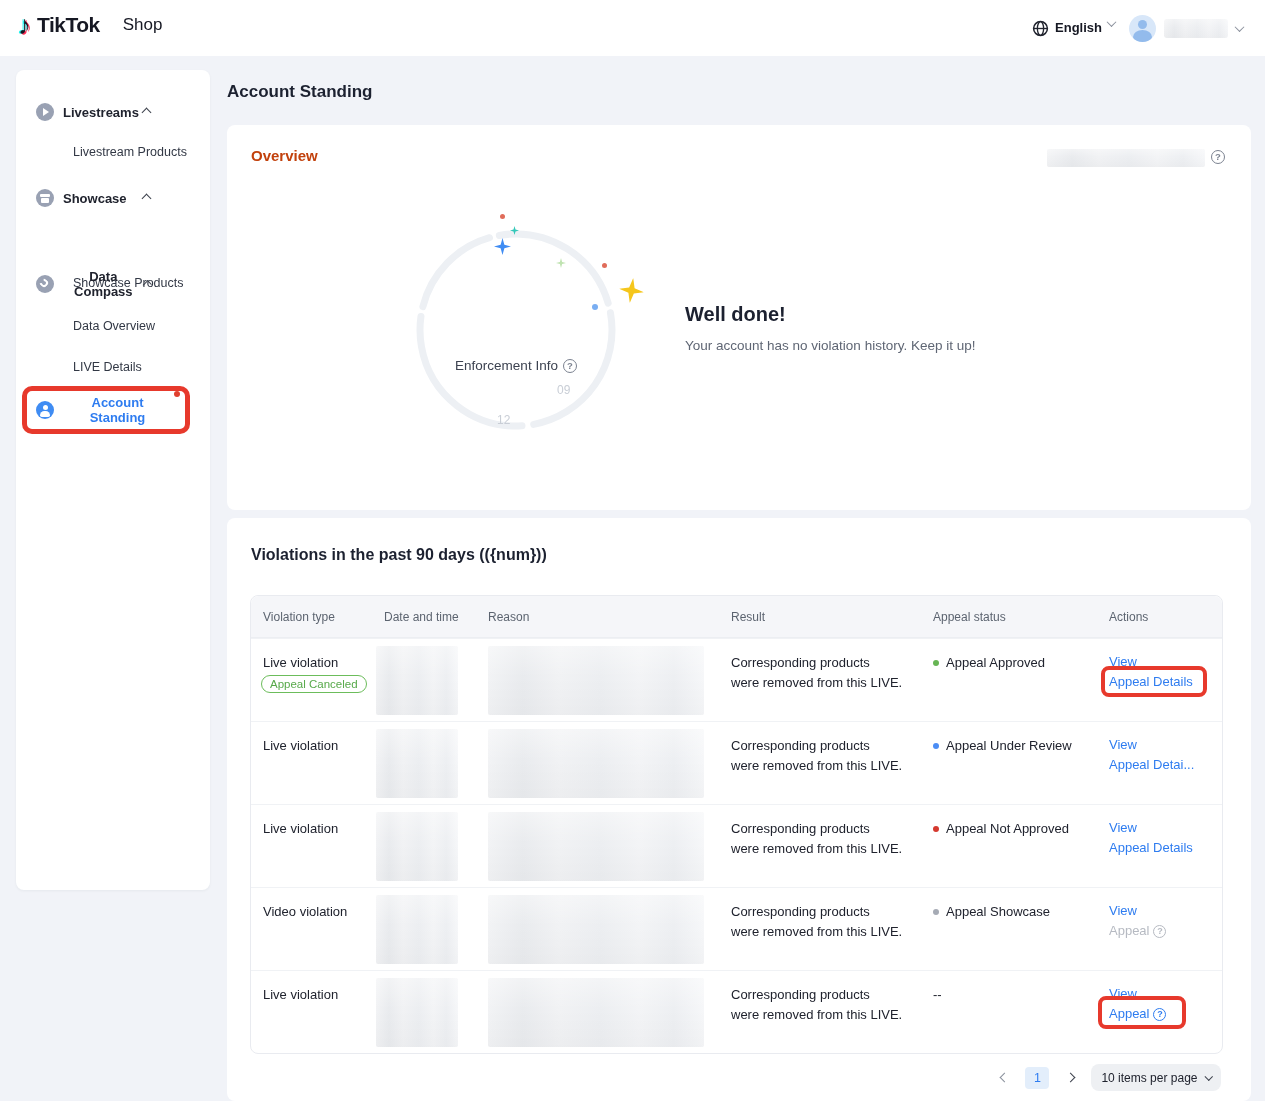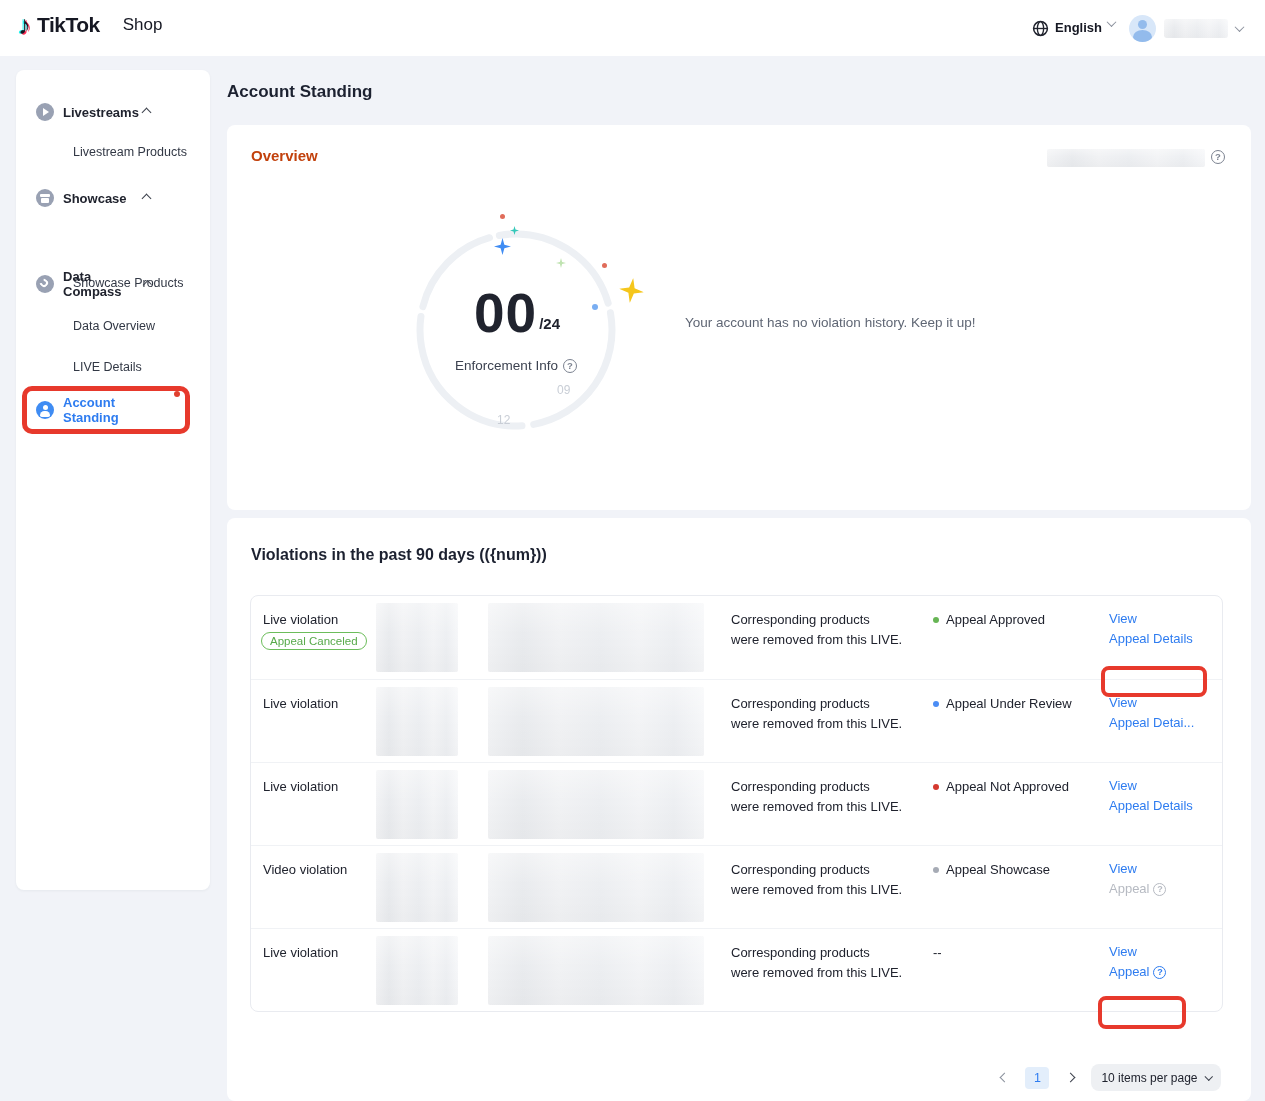--- a/index.html
+++ b/index.html
@@ -34,21 +34,21 @@
   .blur-block { border-radius:2px;
     background-image:
       linear-gradient(180deg, rgba(255,255,255,.4), rgba(255,255,255,0) 45%, rgba(0,0,0,.02)),
       linear-gradient(90deg,#f2f3f5 0%,#e9ebee 16%,#f1f2f4 33%,#eceef1 52%,#f3f4f6 70%,#edeff2 86%,#f6f7f9 100%);
   }
   .name-blur { width:64px; height:19px; border-radius:3px; }
 
   
   .sidebar { position:absolute; left:16px; top:70px; width:194px; height:820px; background:#fff; border-radius:8px;
     box-shadow:0 1px 3px rgba(25,30,40,.05); z-index:2; }
-  .side-item { position:absolute; left:0; width:156px; height:32px; display:flex; align-items:center; cursor:pointer; }
+  .side-item { position:absolute; left:0; width:156px; height:32px; display:flex; align-items:center; cursor:pointer;text-align:center; }
   .side-item .ic { margin-left:20px; margin-right:9px; flex:0 0 auto; }
   .side-item .lbl { font-size:13px; font-weight:bold; color:#20232e; }
   .side-item .sp { flex:1; }
   .side-item .chev { margin-right:22px; }
   .side-sub { position:absolute; left:57px; font-size:12.5px; color:#323845; cursor:pointer; }
   .circ-ic { width:18px; height:18px; border-radius:50%; background:#99a1b3; position:relative; }
   .circ-ic.blue { background:#3f8cf3; }
   .play-tri { position:absolute; left:7px; top:5px; width:0; height:0; border-left:6px solid #fff; border-top:4px solid transparent; border-bottom:4px solid transparent; }
   .store-awn { position:absolute; left:4px; top:5px; width:10px; height:3px; background:#fff; border-radius:1px; }
   .store-bod { position:absolute; left:5px; top:9px; width:8px; height:4.5px; background:#fff; border-radius:1px; }
@@ -198,49 +198,55 @@
 
 <div class="card overview-card">
   <div class="card-h">Overview</div>
   <div class="blur-block ov-blur"></div>
   <span class="q ov-q">?</span>
 
   <div class="gauge-box">
     <svg width="200" height="200" viewBox="0 0 200 200">
       <circle cx="100" cy="100" r="96" fill="none" stroke="#edf0f4" stroke-width="7" stroke-linecap="round" stroke-dasharray="140 10 150 12 170 10 100 11" transform="rotate(-100 100 100)"></circle>
     </svg>
-    <div class="gauge-score">
-      <span class="big">00</span><span class="total">/24</span>
-    </div>
     <div class="gauge-label">
       <span>Enforcement Info</span>
       <span class="q">?</span>
     </div>
     <span class="gauge-tick tick-right">09</span>
     <span class="gauge-tick tick-bottom">12</span>
 
     
     <span class="dot" style="left:84px; top:-16px; width:5px; height:5px; background:#e06c5a;"></span>
     <span class="star" style="left:94px; top:-4px; width:9px; height:9px; background:#35c8b9;"></span>
     <span class="star" style="left:78px; top:8px; width:17px; height:17px; background:#3f8cf3;"></span>
     <span class="star" style="left:140px; top:28px; width:10px; height:10px; background:#bfe3b0;"></span>
     <span class="dot" style="left:186px; top:33px; width:5px; height:5px; background:#e06c5a;"></span>
     <span class="star" style="left:203px; top:48px; width:25px; height:25px; background:#f5c61c; transform:rotate(8deg);"></span>
     <span class="dot" style="left:176px; top:74px; width:6px; height:6px; background:#79aef2;"></span>
   </div>
 
   <div class="welldone-wrap">
+    <div class="welldone-title">Well done!</div>
     <div class="welldone-body">Your account has no violation history. Keep it up!</div>
   </div>
 </div>
 
 <div class="card violations-card">
   <div class="vio-title">Violations in the past 90 days  (({num}))</div>
 
   <div class="vtable">
+    <div class="thead">
+      <span class="th" style="left:12px;">Violation type</span>
+      <span class="th" style="left:133px;">Date and time</span>
+      <span class="th" style="left:237px;">Reason</span>
+      <span class="th" style="left:480px;">Result</span>
+      <span class="th" style="left:682px;">Appeal status</span>
+      <span class="th" style="left:858px;">Actions</span>
+    </div>
 
     <div class="trow">
       <span class="c-type">Live violation</span>
       <span class="tag">Appeal Canceled</span>
       <span class="blur-block rb-date"></span>
       <span class="blur-block rb-reason"></span>
       <span class="c-result"><span>Corresponding products</span><br><span>were removed from this LIVE.</span></span>
       <span class="c-status">
           <span class="status-dot" style="background-color: rgb(103, 181, 84);"></span>
           <span>Appeal Approved</span>

